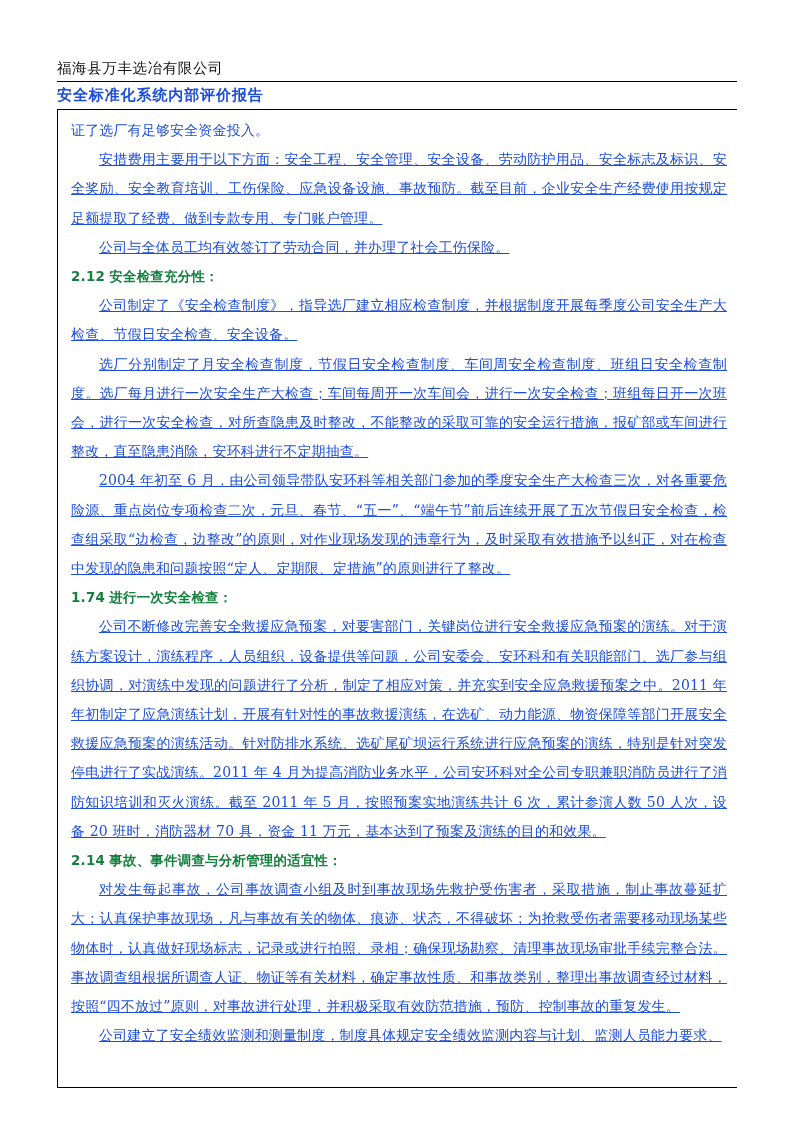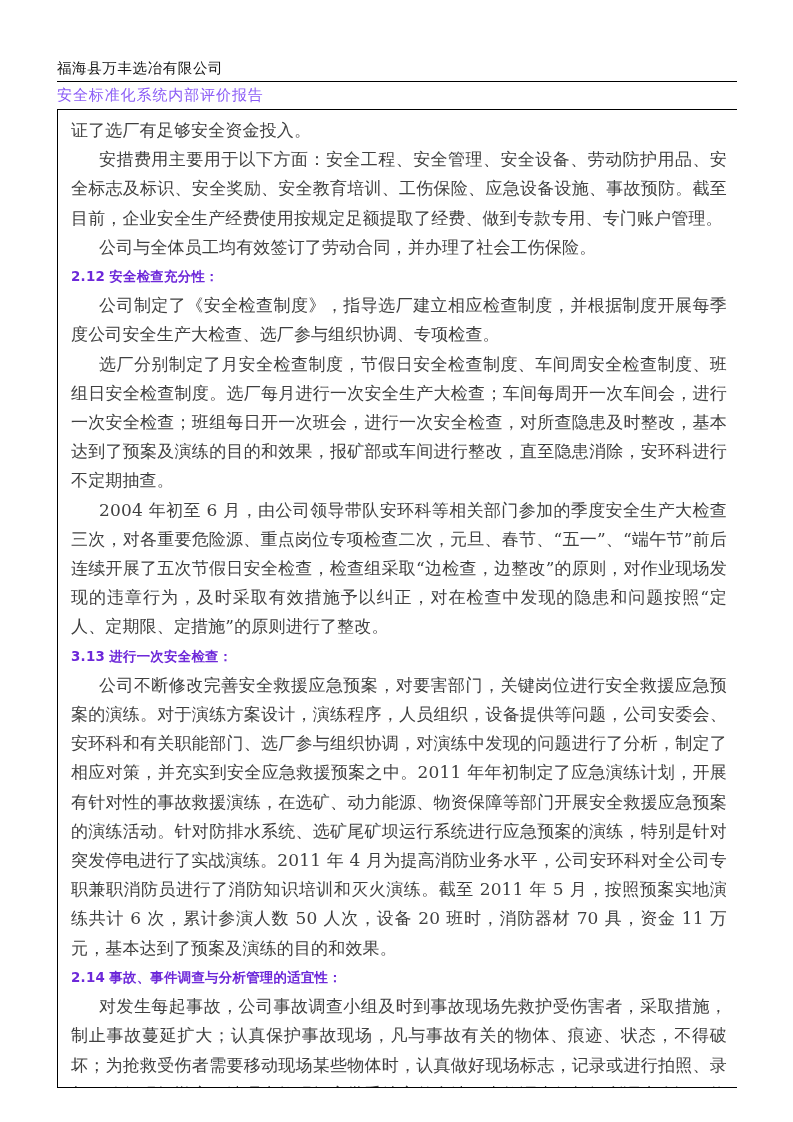--- a/index.html
+++ b/index.html
@@ -41,25 +41,25 @@
     padding-bottom: 2px;
   }
   .header-rule {
     border-bottom: 1.6px solid #000;
     width: 100%;
     height: 0;
     margin: 0;
   }
   .header-title {
     font-family: "DejaVu Sans", sans-serif;
-    font-weight: normal;
+    font-weight: bold;
     font-size: 15px;
     line-height: 23px;
     letter-spacing: 0.9px;
-    color: #8b5cf6;
+    color: #1d4ed8;
     padding-top: 2px;
     padding-bottom: 16px;
   }
 
   
   .frame {
     position: absolute;
     left: 57px;
     top: 90px;
     width: 685px;
@@ -68,39 +68,40 @@
     box-sizing: border-box;
     overflow: hidden;
   }
   .frame-inner {
     padding: 6px 14px 6px 13px;
   }
 
   
   .para {
     font-family: "DejaVu Serif", serif;
-    font-size: 17px;
+    font-size: 14px;
     line-height: 29.2px;
     text-align: justify;
     text-justify: inter-ideograph;
     letter-spacing: 0.15px;
-    color: #404040;
+    color: #1d4ed8;
     margin: 0;
     text-indent: 0;
   }
   .para.indent {
     text-indent: 28px;
+    text-decoration: underline;
   }
   .heading {
     font-family: "DejaVu Sans", sans-serif;
     font-weight: bold;
     font-size: 13.4px;
     line-height: 29.2px;
     letter-spacing: 0.3px;
-    color: #6d28d9;
+    color: #15803d;
     margin: 0;
     text-indent: 0;
     text-align: left;
   }
   .heading .num {
     font-weight: bold;
     margin-right: 4px;
   }
 </style>
 </head>
@@ -113,24 +114,24 @@
     <div class="header-rule"></div>
     <div class="header-title">安全标准化系统内部评价报告</div>
   </div>
 
   <div class="frame">
     <div class="frame-inner" id="body-content">
         <p class="para">证了选厂有足够安全资金投入。</p>
         <p class="para indent">安措费用主要用于以下方面：安全工程、安全管理、安全设备、劳动防护用品、安全标志及标识、安全奖励、安全教育培训、工伤保险、应急设备设施、事故预防。截至目前，企业安全生产经费使用按规定足额提取了经费、做到专款专用、专门账户管理。</p>
         <p class="para indent">公司与全体员工均有效签订了劳动合同，并办理了社会工伤保险。</p>
         <div class="heading"><span class="num">2.12</span><span>安全检查充分性：</span></div>
-        <p class="para indent">公司制定了《安全检查制度》，指导选厂建立相应检查制度，并根据制度开展每季度公司安全生产大检查、选厂参与组织协调、专项检查。</p>
-        <p class="para indent">选厂分别制定了月安全检查制度，节假日安全检查制度、车间周安全检查制度、班组日安全检查制度。选厂每月进行一次安全生产大检查；车间每周开一次车间会，进行一次安全检查；班组每日开一次班会，进行一次安全检查，对所查隐患及时整改，基本达到了预案及演练的目的和效果，报矿部或车间进行整改，直至隐患消除，安环科进行不定期抽查。</p>
+        <p class="para indent">公司制定了《安全检查制度》，指导选厂建立相应检查制度，并根据制度开展每季度公司安全生产大检查、节假日安全检查、安全设备。</p>
+        <p class="para indent">选厂分别制定了月安全检查制度，节假日安全检查制度、车间周安全检查制度、班组日安全检查制度。选厂每月进行一次安全生产大检查；车间每周开一次车间会，进行一次安全检查；班组每日开一次班会，进行一次安全检查，对所查隐患及时整改，不能整改的采取可靠的安全运行措施，报矿部或车间进行整改，直至隐患消除，安环科进行不定期抽查。</p>
         <p class="para indent">2004 年初至 6 月，由公司领导带队安环科等相关部门参加的季度安全生产大检查三次，对各重要危险源、重点岗位专项检查二次，元旦、春节、“五一”、“端午节”前后连续开展了五次节假日安全检查，检查组采取“边检查，边整改”的原则，对作业现场发现的违章行为，及时采取有效措施予以纠正，对在检查中发现的隐患和问题按照“定人、定期限、定措施”的原则进行了整改。</p>
-        <div class="heading"><span class="num">3.13</span><span>进行一次安全检查：</span></div>
+        <div class="heading"><span class="num">1.74</span><span>进行一次安全检查：</span></div>
         <p class="para indent">公司不断修改完善安全救援应急预案，对要害部门，关键岗位进行安全救援应急预案的演练。对于演练方案设计，演练程序，人员组织，设备提供等问题，公司安委会、安环科和有关职能部门、选厂参与组织协调，对演练中发现的问题进行了分析，制定了相应对策，并充实到安全应急救援预案之中。2011 年年初制定了应急演练计划，开展有针对性的事故救援演练，在选矿、动力能源、物资保障等部门开展安全救援应急预案的演练活动。针对防排水系统、选矿尾矿坝运行系统进行应急预案的演练，特别是针对突发停电进行了实战演练。2011 年 4 月为提高消防业务水平，公司安环科对全公司专职兼职消防员进行了消防知识培训和灭火演练。截至 2011 年 5 月，按照预案实地演练共计 6 次，累计参演人数 50 人次，设备 20 班时，消防器材 70 具，资金 11 万元，基本达到了预案及演练的目的和效果。</p>
         <div class="heading"><span class="num">2.14</span><span>事故、事件调查与分析管理的适宜性：</span></div>
         <p class="para indent">对发生每起事故，公司事故调查小组及时到事故现场先救护受伤害者，采取措施，制止事故蔓延扩大；认真保护事故现场，凡与事故有关的物体、痕迹、状态，不得破坏；为抢救受伤者需要移动现场某些物体时，认真做好现场标志，记录或进行拍照、录相；确保现场勘察、清理事故现场审批手续完整合法。事故调查组根据所调查人证、物证等有关材料，确定事故性质、和事故类别，整理出事故调查经过材料，按照“四不放过”原则，对事故进行处理，并积极采取有效防范措施，预防、控制事故的重复发生。</p>
         <p class="para indent">公司建立了安全绩效监测和测量制度，制度具体规定安全绩效监测内容与计划、监测人员能力要求、</p>
       </div>
   </div>
 
 </div>
 
 </body></html>

